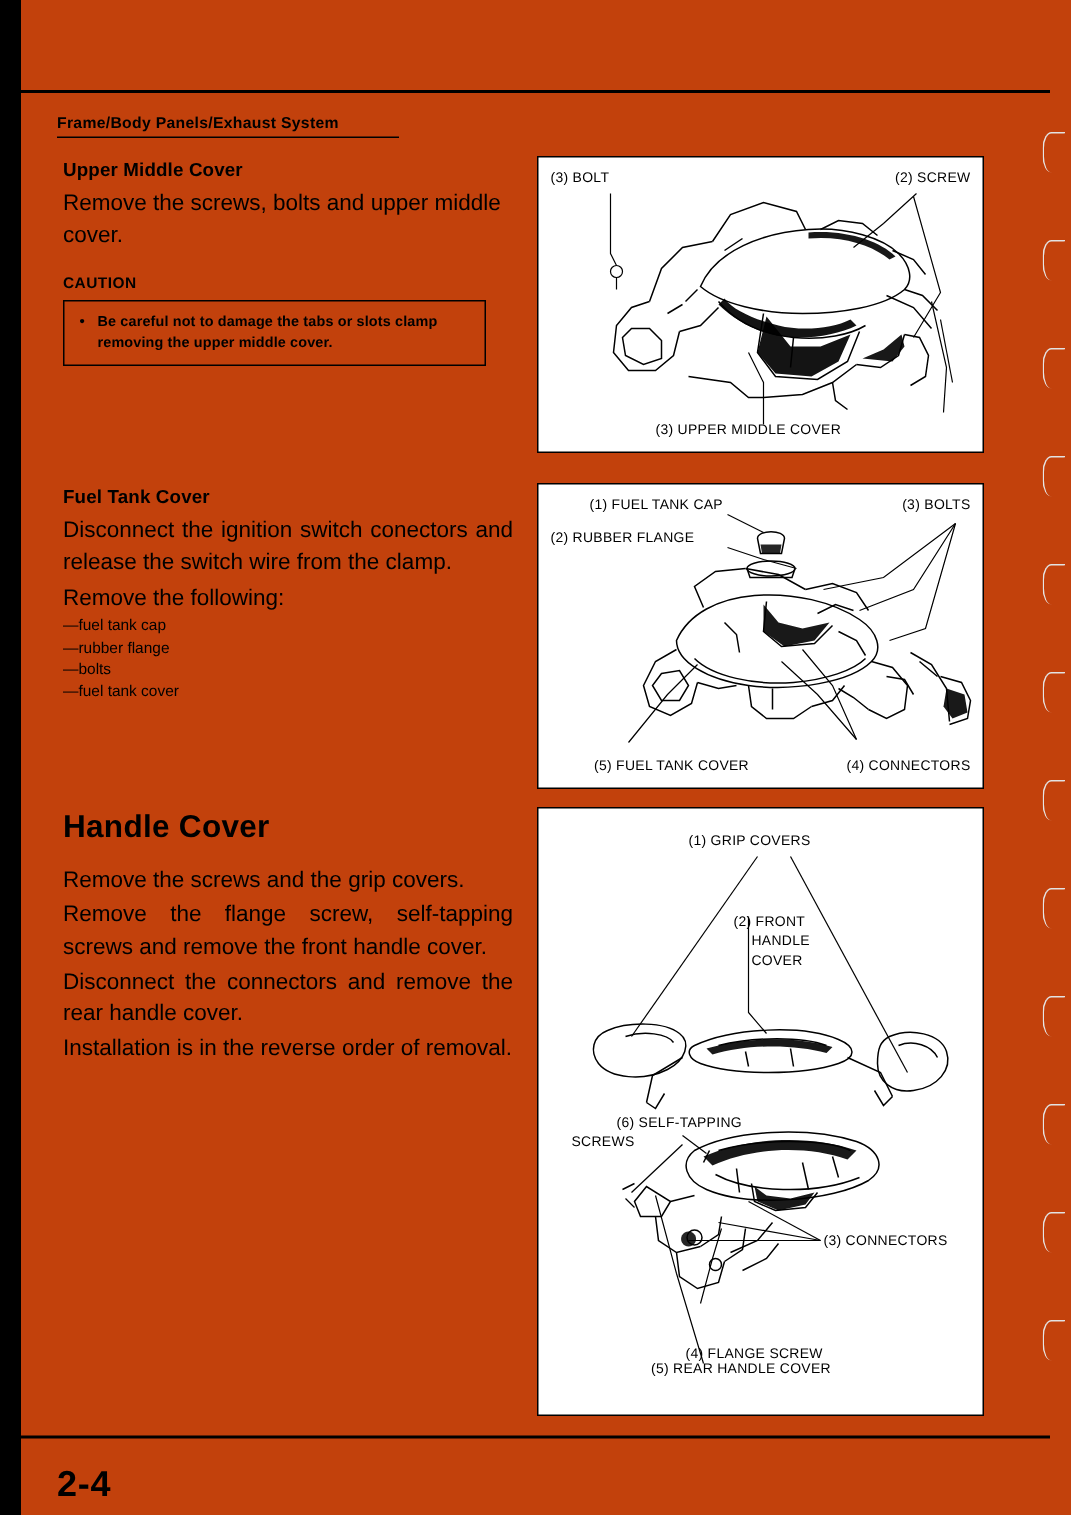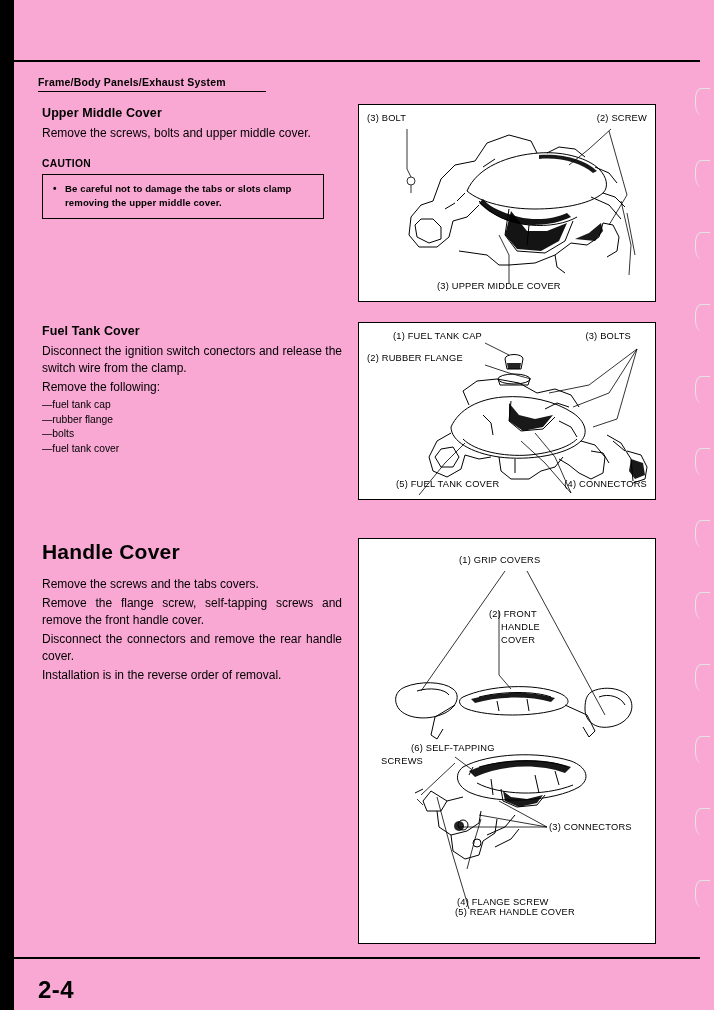--- a/index.html
+++ b/index.html
@@ -4,21 +4,21 @@
 <style>
   html, body {
     margin: 0;
     padding: 0;
     background: #ffffff;
   }
   .page {
     position: relative;
     width: 714px;
     height: 1010px;
-    background: #f9a8d4;
+    background: #c2410c;
     font-family: "Liberation Sans", sans-serif;
     color: #000000;
     overflow: hidden;
   }
   
   .edge-bar {
     position: absolute;
     left: 0;
     top: 0;
     width: 14px;
@@ -86,21 +86,21 @@
     margin: 0 0 5px 0;
     letter-spacing: 0.1px;
   }
   h1.big-title {
     font-size: 21px;
     font-weight: bold;
     margin: 0 0 12px 0;
     letter-spacing: 0.2px;
   }
   p.body {
-    font-size: 12px;
+    font-size: 15px;
     line-height: 1.42;
     margin: 0 0 2px 0;
     text-align: justify;
   }
   p.body.nojust { text-align: left; }
   .list-line {
     font-size: 10.3px;
     line-height: 1.42;
   }
   .caution-label {
@@ -236,21 +236,21 @@
   <div class="col-left" style="top:324px;">
     <h2 class="sec-title">Fuel Tank Cover</h2>
     <p class="body">Disconnect the ignition switch conectors and release the switch wire from the clamp.</p>
     <p class="body nojust">Remove the following:</p>
     <div class="list-line">—fuel tank cap</div>
     <div class="list-line">—rubber flange</div>
     <div class="list-line">—bolts</div>
     <div class="list-line">—fuel tank cover</div>
   </div>
 
-  <div class="figbox" style="left:358px; top:322px; width:298px; height:178px;">
+  <div class="figbox" style="left:358px; top:322px; width:298px; height:204px;">
     <svg width="296" height="190" viewBox="0 0 296 190">
 
       <path class="ln-thin" d="M126 20 L150 32"></path>
       <path class="ln-thin" d="M278 26 L230 62 L190 70"></path>
       <path class="ln-thin" d="M278 26 L250 70 L214 84"></path>
       <path class="ln-thin" d="M278 26 L258 96 L234 104"></path>
       <path class="ln-thin" d="M126 42 L150 50 L172 56"></path>
       <path class="ln-thin" d="M60 172 L86 140 L106 120"></path>
       <path class="ln-thin" d="M212 170 L196 134 L176 110"></path>
       <path class="ln-thin" d="M212 170 L186 140 L162 118"></path>
@@ -279,29 +279,29 @@
       <path class="ln" d="M248 112 L262 120 L272 136 L274 158"></path>
       <path class="ln" d="M254 118 L266 128"></path>
       <path class="ln" d="M268 128 L282 132 L288 144 L286 156 L274 160"></path>
       <path class="fillblk" d="M272 136 L284 140 L286 152 L276 156 L270 148 Z" opacity="0.9"></path>
       <path class="ln" d="M140 134 L142 148 L152 156 L170 156 L182 148"></path>
       <path class="ln" d="M182 148 L196 144 L204 134"></path>
       <path class="ln" d="M156 136 L156 150"></path>
       <path class="ln" d="M186 86 L198 80 L210 84"></path>
     </svg>
     <div class="fig-label" style="left:34px; top:8px;">(1) FUEL TANK CAP</div>
-    <div class="fig-label" style="right:24px; top:8px;">(3) BOLTS</div>
+    <div class="fig-label" style="right:8px; top:8px;">(3) BOLTS</div>
     <div class="fig-label" style="left:8px; top:30px;">(2) RUBBER FLANGE</div>
     <div class="fig-label" style="left:8px; bottom:8px;padding-left:29px;">(5) FUEL TANK COVER</div>
     <div class="fig-label" style="right:8px; bottom:8px;">(4) CONNECTORS</div>
   </div>
 
   <div class="col-left" style="top:540px;">
     <h1 class="big-title">Handle Cover</h1>
-    <p class="body nojust">Remove the screws and the tabs covers.</p>
+    <p class="body nojust">Remove the screws and the grip covers.</p>
     <p class="body">Remove the flange screw, self-tapping screws and remove the front handle cover.</p>
     <p class="body">Disconnect the connectors and remove the rear handle cover.</p>
     <p class="body nojust">Installation is in the reverse order of removal.</p>
   </div>
 
   <div class="figbox" style="left:358px; top:538px; width:298px; height:406px;">
     <svg width="296" height="404" viewBox="0 0 296 404">
 
       <path class="ln-thin" d="M146 32 L62 152"></path>
       <path class="ln-thin" d="M168 32 L246 176"></path>
@@ -362,18 +362,18 @@
       <path class="ln" d="M136 308 L152 300 L160 290"></path>
     </svg>
     <div class="fig-label" style="left:100px; top:16px;">(1) GRIP COVERS</div>
     <div class="fig-label" style="left:130px; top:70px;">(2) FRONT</div>
     <div class="fig-label" style="left:142px; top:83px;">HANDLE</div>
     <div class="fig-label" style="left:142px; top:96px;">COVER</div>
     <div class="fig-label" style="left:4px; top:204px;padding-left:48px;">(6) SELF-TAPPING</div>
     <div class="fig-label" style="left:22px; top:217px;">SCREWS</div>
     <div class="fig-label" style="left:190px; top:283px;">(3) CONNECTORS</div>
     <div class="fig-label" style="left:98px; top:330px;margin-top:28px;">(4) FLANGE SCREW</div>
-    <div class="fig-label" style="left:96px; top:368px;">(5) REAR HANDLE COVER</div>
+    <div class="fig-label" style="left:75px; top:368px;">(5) REAR HANDLE COVER</div>
   </div>
 
   <div class="page-number">2-4</div>
 
 </div>
 
 </body></html>

